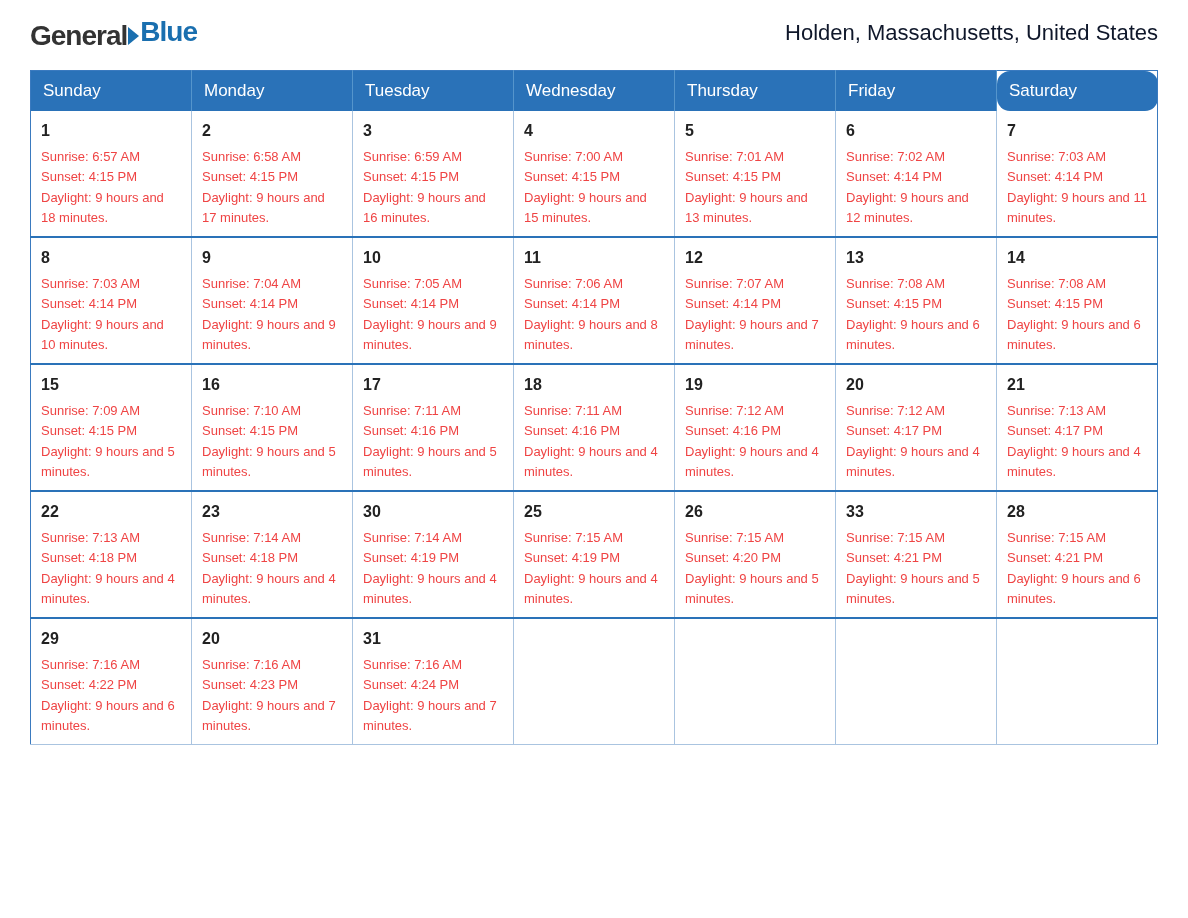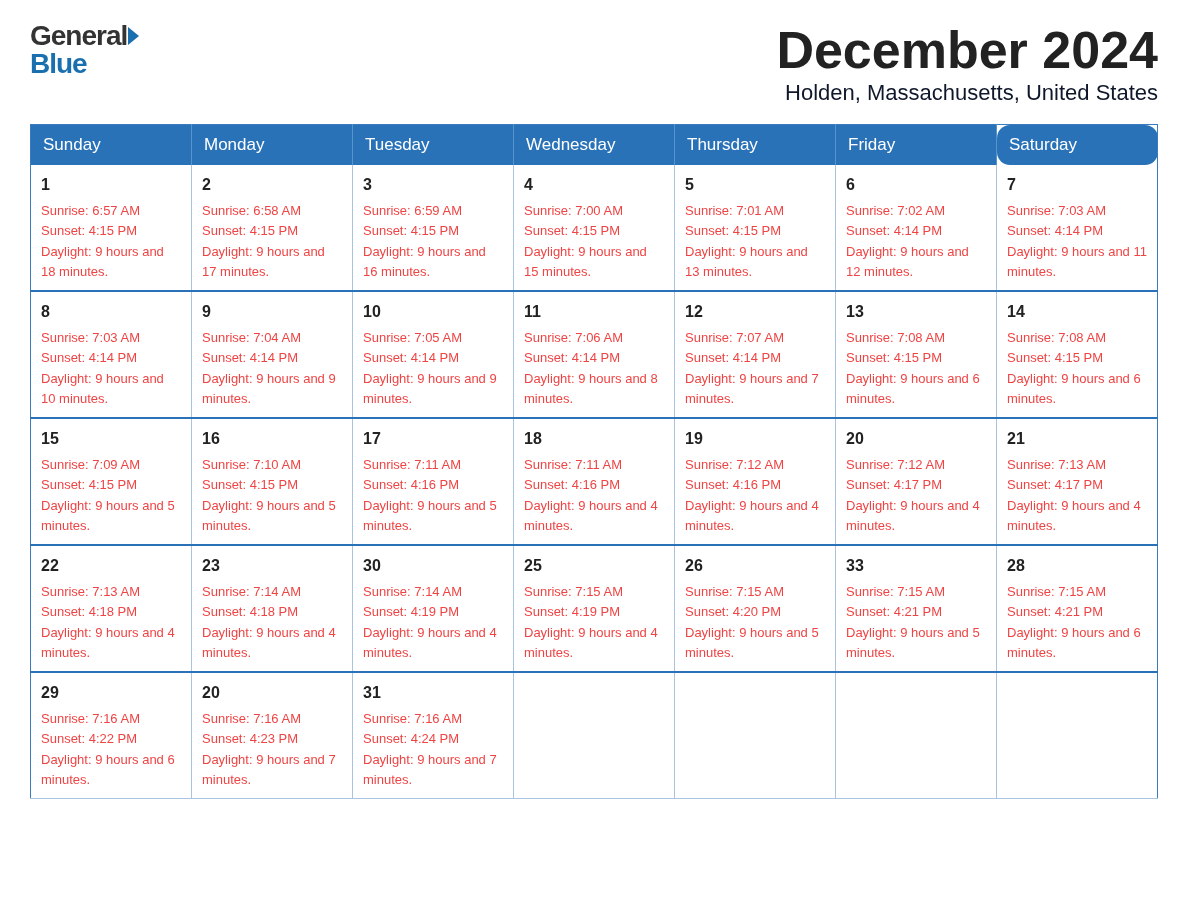--- a/index.html
+++ b/index.html
@@ -11,21 +11,21 @@
       padding: 20px 30px;
     }
     .header-section {
       display: flex;
       justify-content: space-between;
       align-items: flex-start;
       margin-bottom: 18px;
     }
     .logo-container {
       display: flex;
-      flex-direction: column;
+      flex-direction: row;
       align-items: flex-start;
     }
     .title-section {
       text-align: right;
     }
     .month-title {
       font-size: 52px;
       font-weight: bold;
       color: #222;
     }
@@ -129,21 +129,20 @@
     <div class="logo-wrapper">
       <span class="logo-g-text">General</span>
       <div class="logo-triangle-container">
         <div class="tri-top"></div>
         <div class="tri-bottom"></div>
       </div>
     </div>
     <div class="logo-row2">Blue</div>
   </div>
   <div class="title-section">
-    <div class="month-title">December 2024</div>
     <div class="location-title">Holden, Massachusetts, United States</div>
   </div>
 </div>
 
 <table class="calendar-table">
   <thead>
     <tr>
       <th>Sunday</th>
       <th>Monday</th>
       <th>Tuesday</th>

